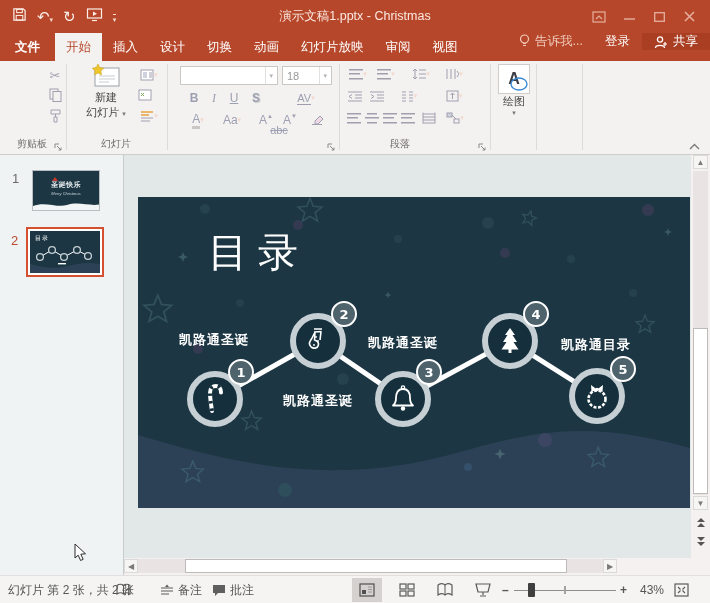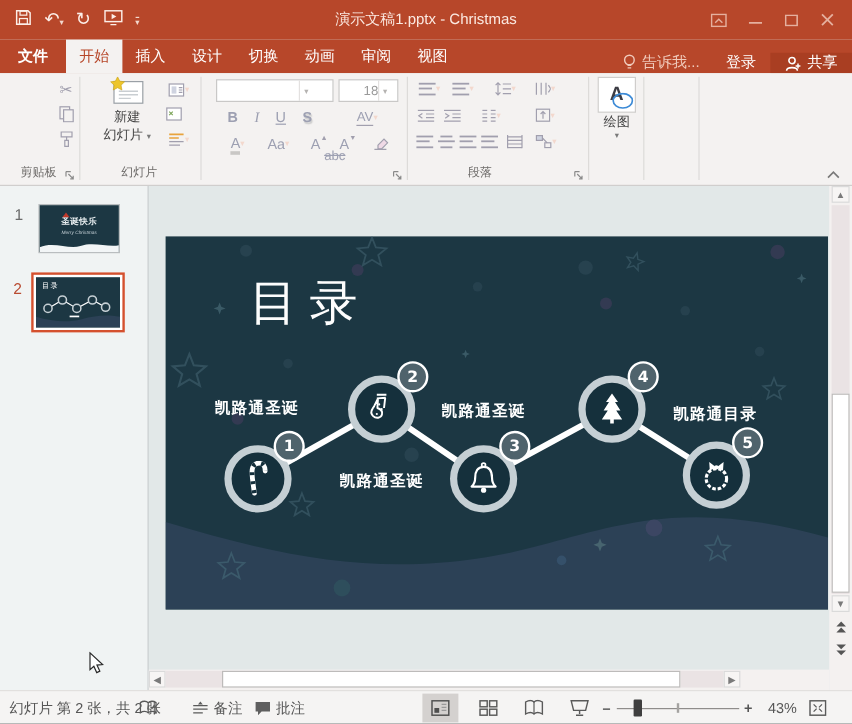--- a/index.html
+++ b/index.html
@@ -14,33 +14,33 @@
   .car-sm{font-size:7px;color:#f3d8cd;}
   .win-title{position:absolute;left:50%;transform:translateX(-50%);top:8px;font-size:12.5px;color:#fbe9e1;white-space:nowrap;}
   .winbtns{position:absolute;right:4px;top:0;height:33px;display:flex;align-items:center;gap:8px;padding-right:6px;}
   .winbtn{width:22px;height:20px;display:flex;align-items:center;justify-content:center;}
 
   
   .tabrow{position:absolute;left:0;top:33px;width:710px;height:28px;background:#B7472A;display:flex;align-items:stretch;font-size:12.5px;color:#fff;}
   .tab{display:flex;align-items:center;padding:0 11px;white-space:nowrap;}
   .tab.file{padding:0 15px;font-weight:bold;}
   .tab.active{background:#f4f2f1;color:#B7472A;}
-  .tab-right{margin-left:auto;display:flex;align-items:flex-end;}
+  .tab-right{margin-left:auto;display:flex;align-items:flex-start;}
   .tellme{display:flex;align-items:center;gap:5px;padding:0 10px;color:#f0cabb;}
   .signin{display:flex;align-items:center;padding:0 12px;}
   .share{display:flex;align-items:center;gap:5px;padding:0 12px;background:#a93e22;}
 
   
   .ribbon{position:absolute;left:0;top:61px;width:710px;height:94px;background:#f4f2f1;border-bottom:1px solid #d0cecd;color:#444;}
   .vsep{position:absolute;top:3px;width:1px;height:86px;background:#dddbd9;}
   .grp-label{position:absolute;top:76px;font-size:10px;color:#6e6c6a;text-align:center;white-space:nowrap;}
   .launcher{position:absolute;top:77px;width:10px;height:10px;}
   .bigbtn{position:absolute;display:flex;flex-direction:column;align-items:center;font-size:11px;color:#444;}
   .sbtn{position:absolute;display:flex;align-items:center;justify-content:center;color:#9b99a8;}
-  .combo{position:absolute;height:19px;background:#fff;border:1px solid #c9c8c7;display:flex;align-items:center;font-size:11px;color:#9a9a9a;padding:0 20px;}
+  .combo{position:absolute;height:19px;background:#fff;border:1px solid #c9c8c7;display:flex;align-items:center;font-size:11px;color:#9a9a9a;padding:0 4px;}
   .combo .caret{margin-left:auto;font-size:7px;color:#b5b3b1;border-left:1px solid #e3e1e0;padding-left:3px;height:100%;display:flex;align-items:center;}
   .glyphbtn{font-size:12px;color:#9da0b2;}
   .lines{display:inline-block;width:14px;height:11px;
      background:linear-gradient(#a19fae,#a19fae) 0 0/14px 1.5px no-repeat,
                 linear-gradient(#a19fae,#a19fae) 0 4.5px/11px 1.5px no-repeat,
                 linear-gradient(#a19fae,#a19fae) 0 9px/14px 1.5px no-repeat;}
   .lines.c{background:linear-gradient(#a19fae,#a19fae) 50% 0/10px 1.5px no-repeat,
                 linear-gradient(#a19fae,#a19fae) 50% 4.5px/14px 1.5px no-repeat,
                 linear-gradient(#a19fae,#a19fae) 50% 9px/10px 1.5px no-repeat;}
   .chevron-collapse{position:absolute;left:688px;top:77px;width:14px;height:12px;}
@@ -137,20 +137,21 @@
     </div>
   </div>
 
   <div class="tabrow">
     <span class="tab file">文件</span>
     <span class="tab active">开始</span>
     <span class="tab">插入</span>
     <span class="tab">设计</span>
     <span class="tab">切换</span>
     <span class="tab">动画</span>
+    <span class="tab">幻灯片放映</span>
     <span class="tab">审阅</span>
     <span class="tab">视图</span>
     <div class="tab-right">
       <span class="tellme">
         <svg width="11" height="15" viewBox="0 0 11 15">
           <circle cx="5.5" cy="5" r="4" fill="none" stroke="#f0cabb" stroke-width="1.2"></circle>
           <path d="M4,9.5 h3 M4,11.5 h3" stroke="#f0cabb" stroke-width="1.1"></path>
         </svg>
         <span>告诉我...</span>
       </span>

